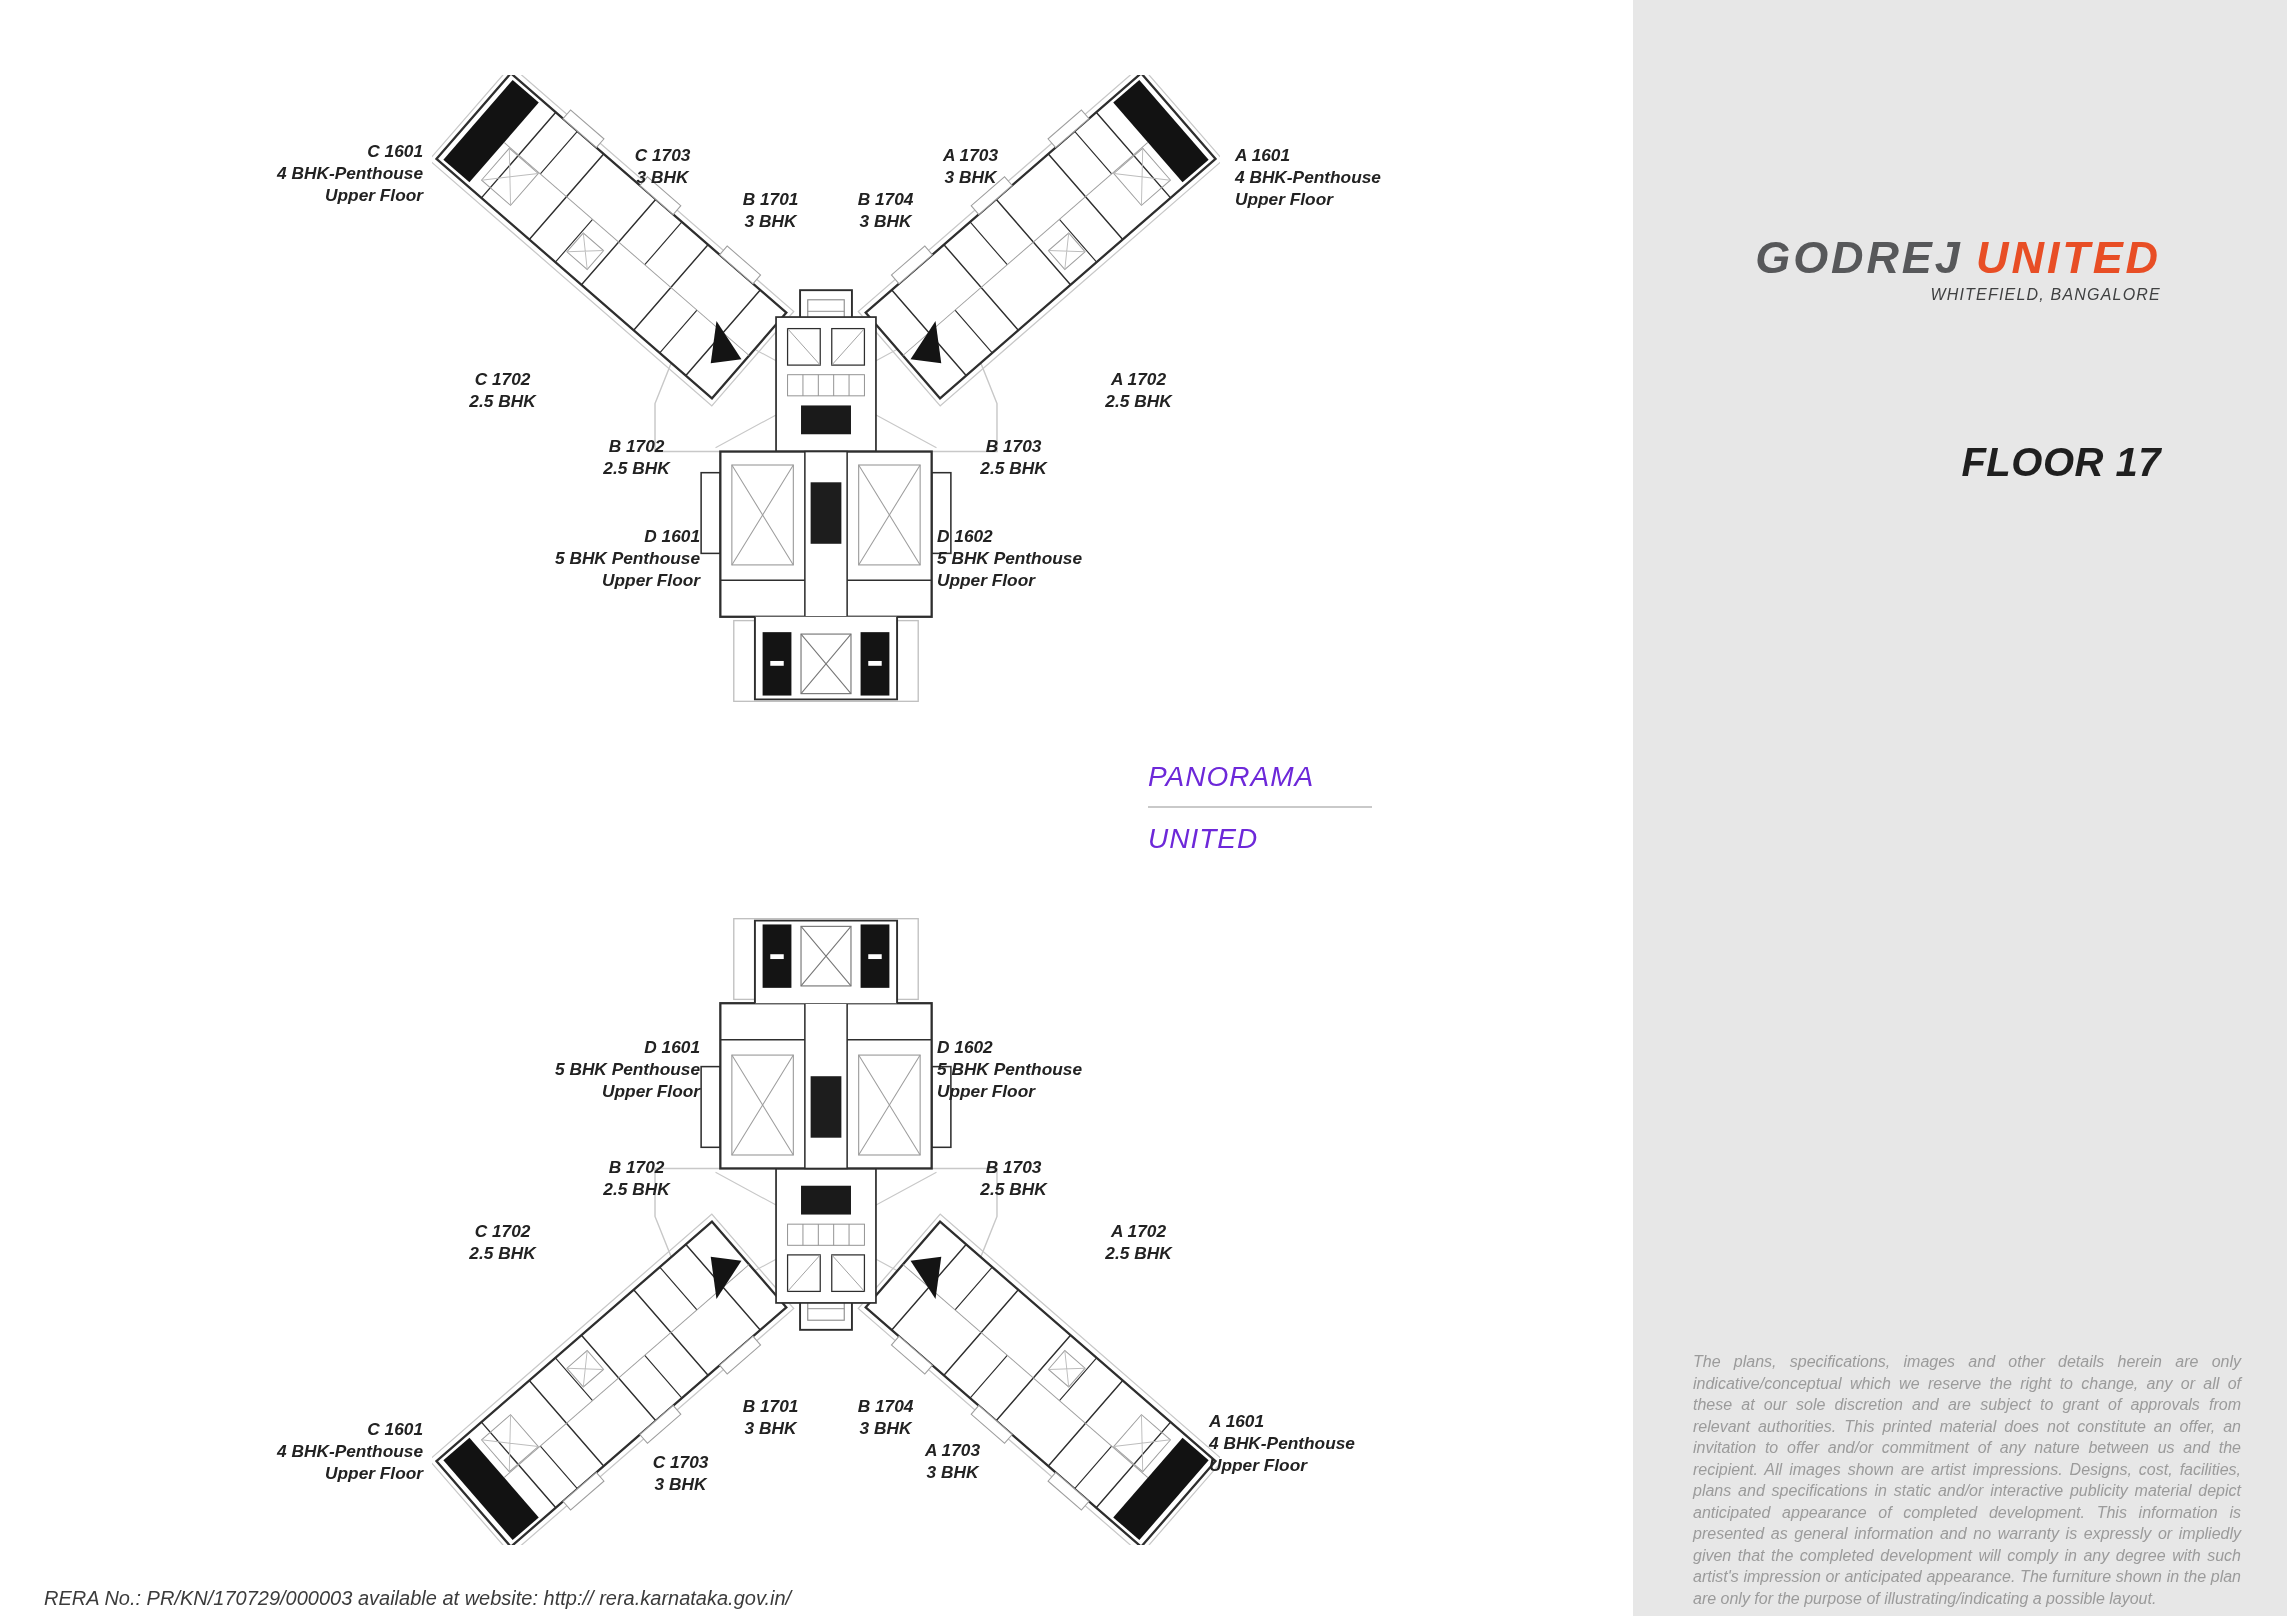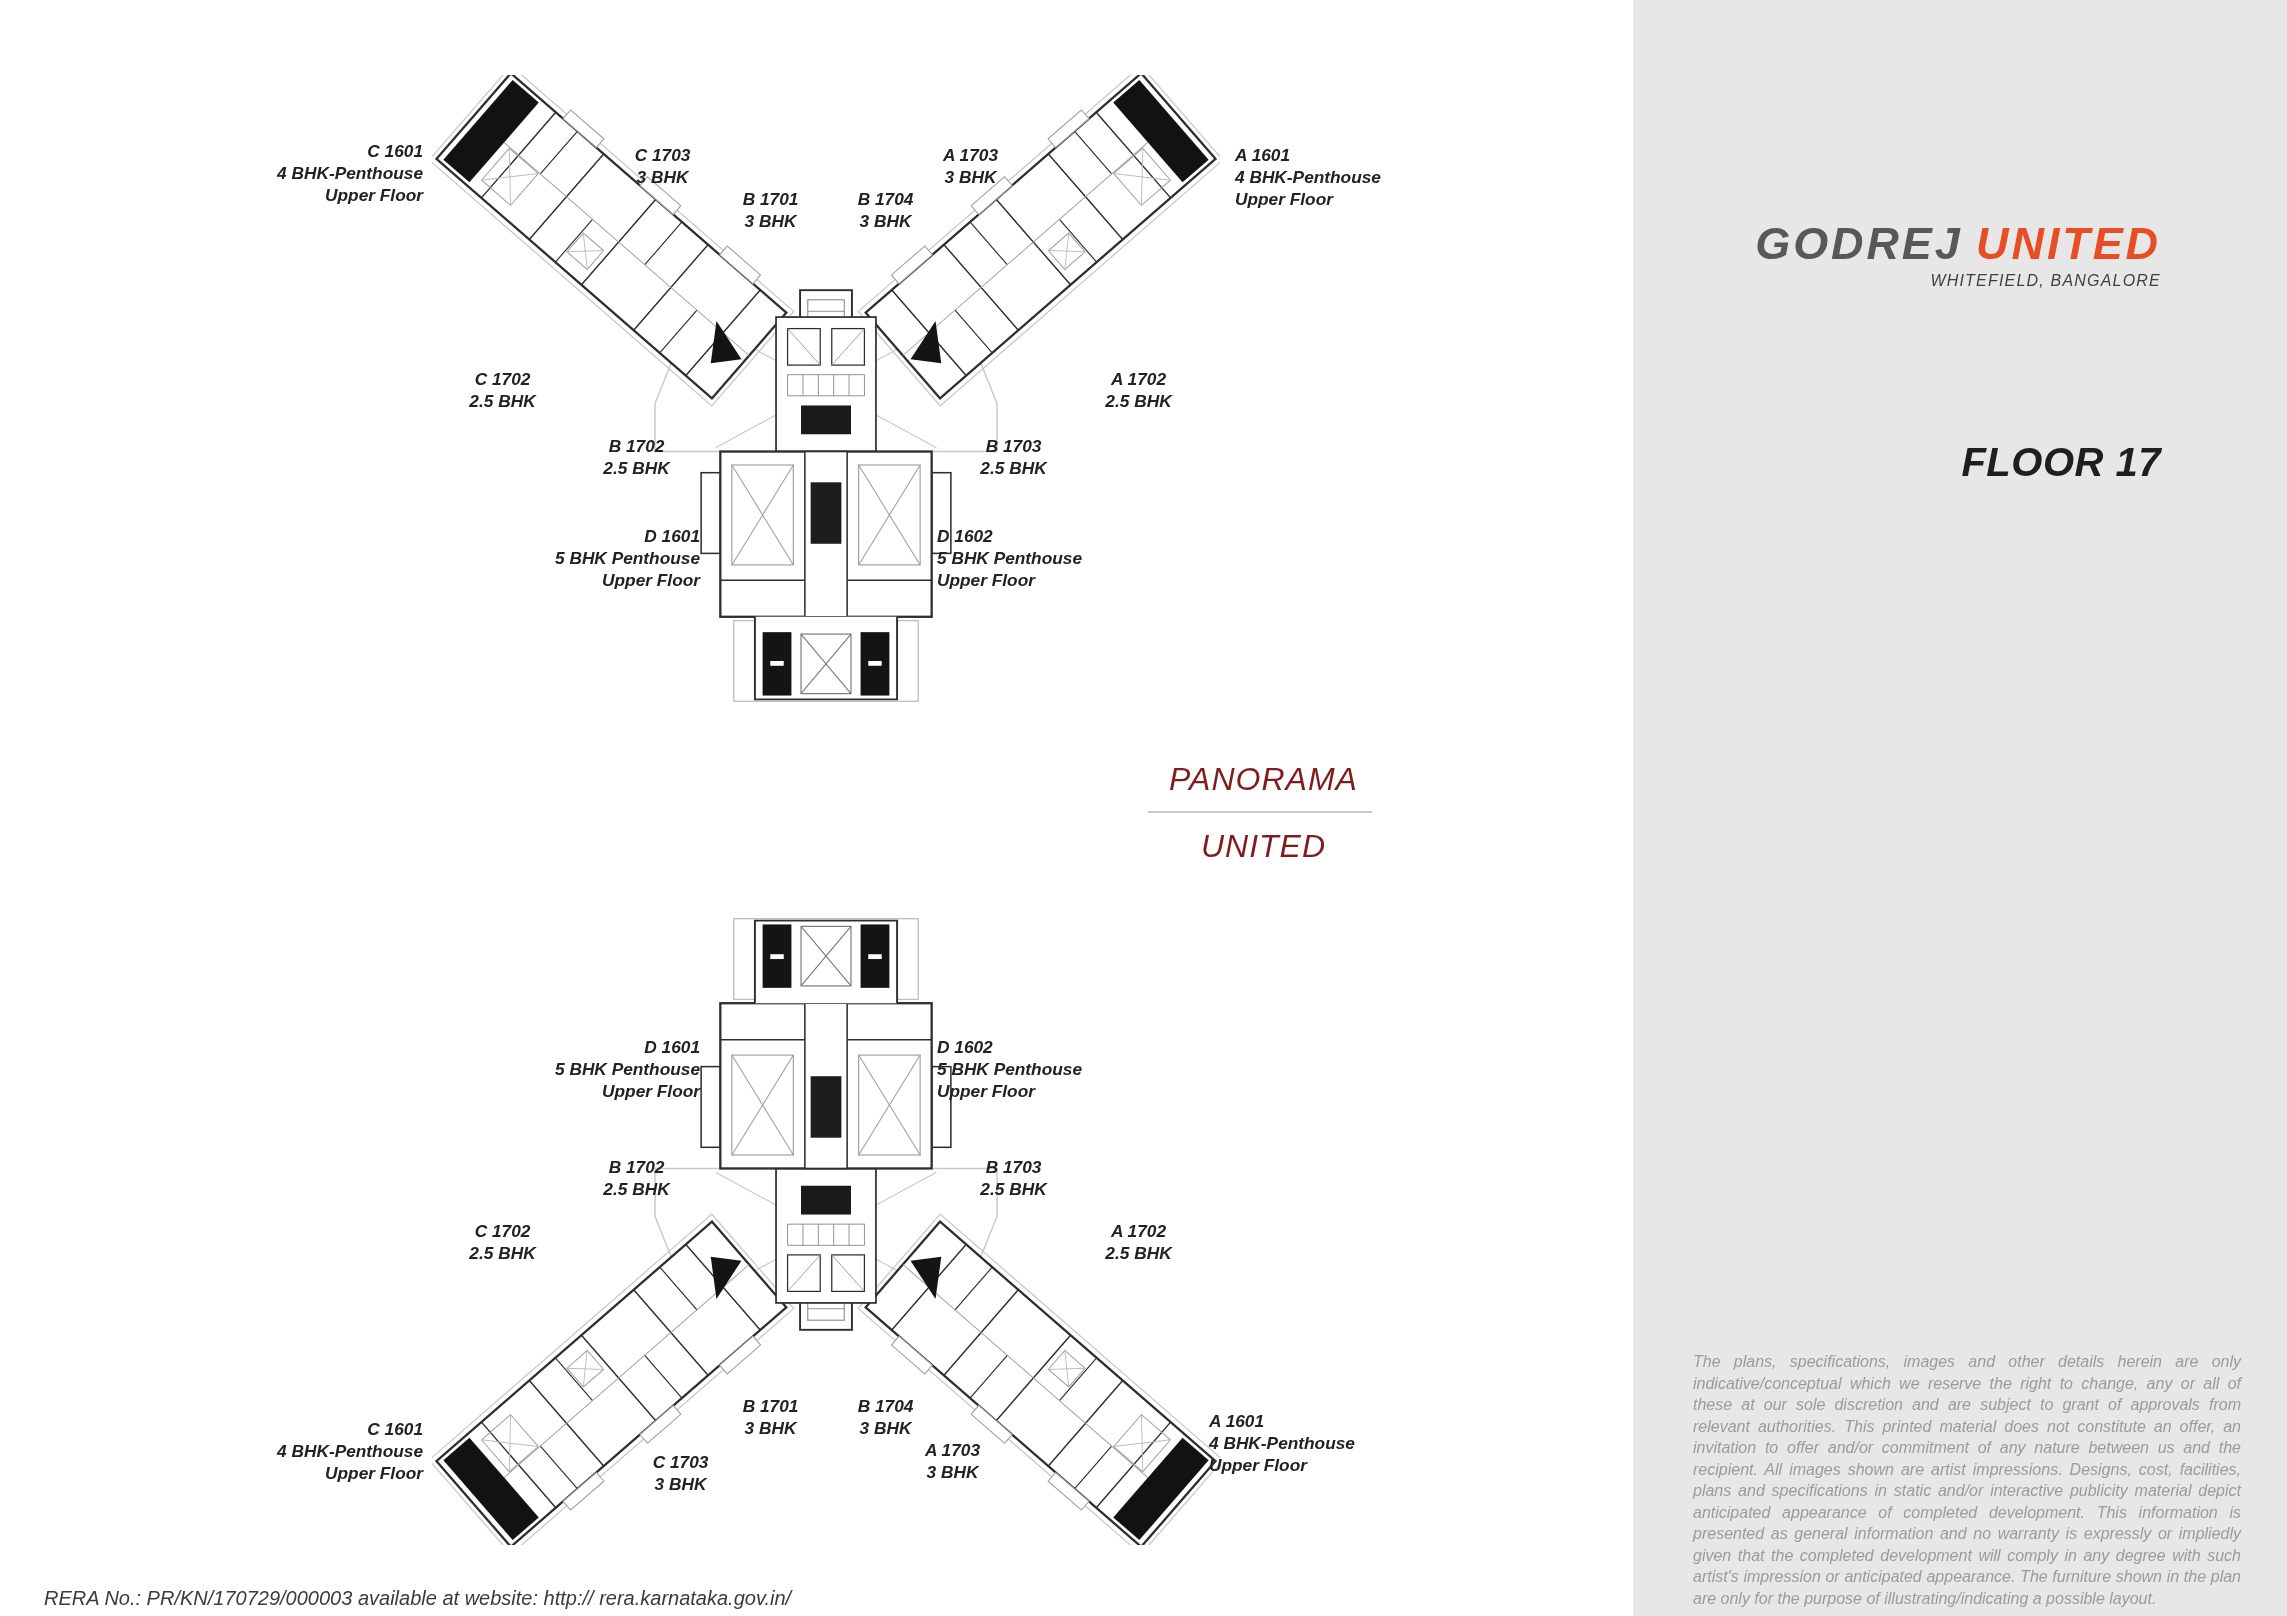--- a/index.html
+++ b/index.html
@@ -9,37 +9,37 @@
     font-family:"Liberation Sans", sans-serif;
     -webkit-font-smoothing:antialiased;
   }
   .stage{position:absolute;inset:0;font-style:italic;}
 
   
   .right-panel{
     position:absolute;left:1633px;top:0;width:654px;height:1617px;
     background:#e7e7e7;
   }
-  .logo-block{position:absolute;top:221px;right:126px;text-align:right;}
+  .logo-block{position:absolute;top:235px;right:126px;text-align:right;}
   .logo-line{font-size:45px;font-weight:bold;letter-spacing:2.9px;white-space:nowrap;line-height:1;}
   .logo-primary{color:#57585a;}
   .logo-secondary{color:#e84e25;margin-left:13.4px;}
   .logo-subtitle{margin-top:6px;font-size:16px;letter-spacing:1.2px;color:#3f4041;}
   .floor-title{
     position:absolute;top:440px;right:126px;
     font-size:40px;font-weight:bold;color:#1f1f1f;letter-spacing:0.5px;white-space:nowrap;
   }
   .disclaimer{
     position:absolute;left:60px;top:1351px;width:548px;
     font-size:16px;line-height:21.5px;color:#9b9b9b;text-align:justify;
   }
 
   
   .tower-names{position:absolute;left:1148px;top:761px;width:231px;}
-  .tower-name{font-size:32px;color:#7f1d1d;letter-spacing:1px;white-space:nowrap;text-align:center;}
+  .tower-name{font-size:28px;color:#6d28d9;letter-spacing:1px;white-space:nowrap;}
   .tower-divider{width:224px;height:1.9px;background:#c9c9c9;margin:13.4px 0 14.4px 0;}
 
   
   .plan{position:absolute;left:432px;width:788px;height:634px;}
   .plan-panorama{top:75px;}
   .plan-vista{top:911px;transform:scaleY(-1);}
 
   
   .unit-label{
     position:absolute;

